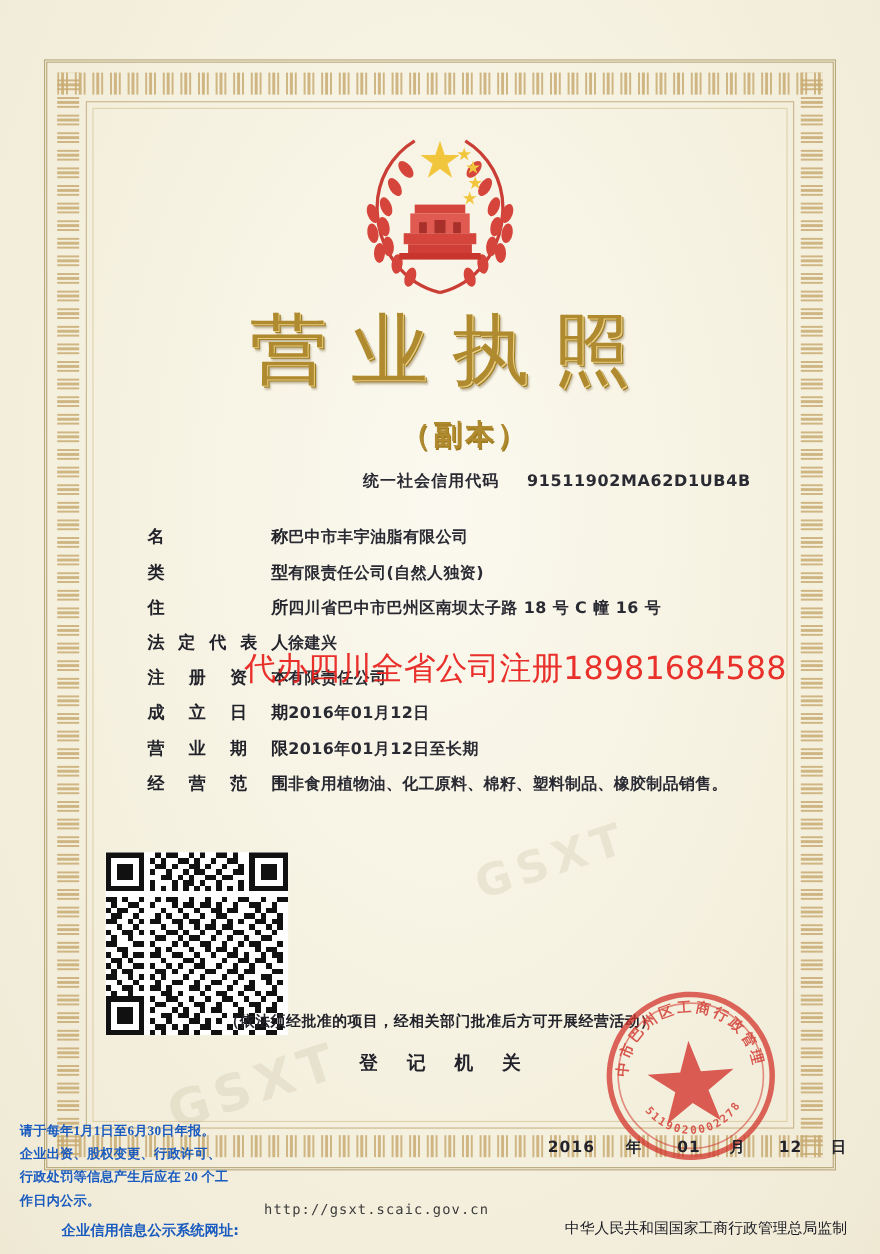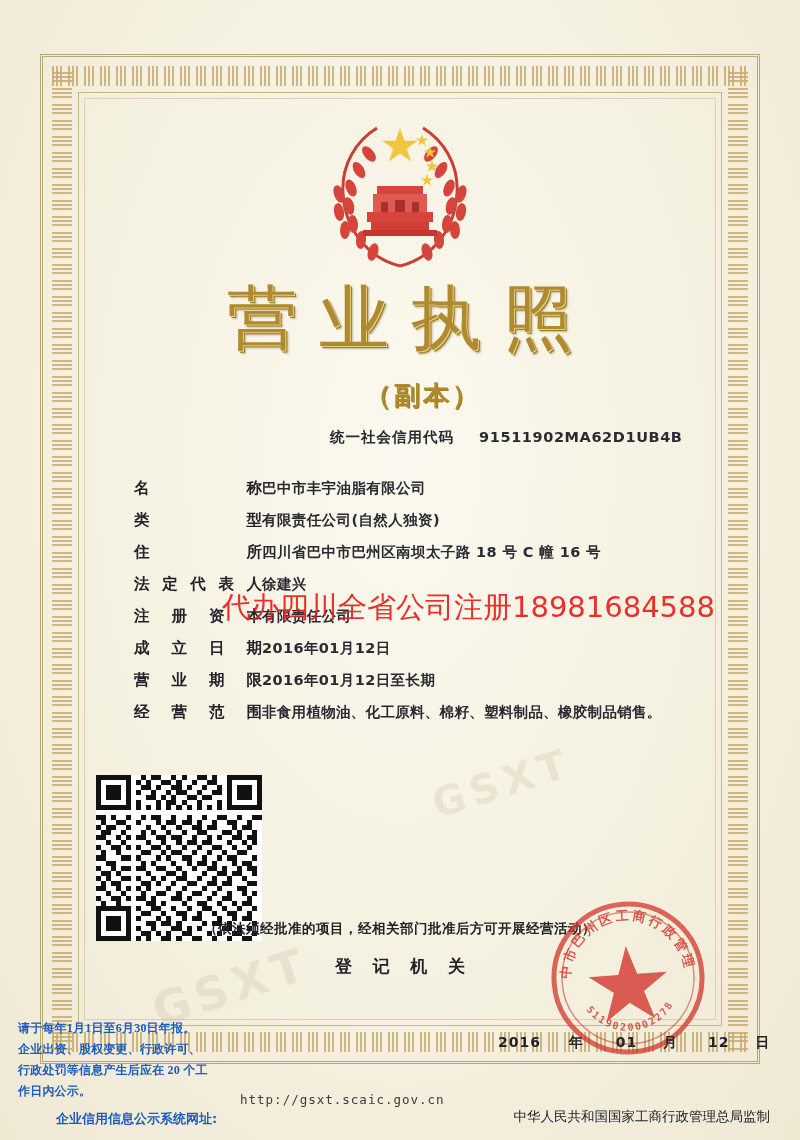--- a/index.html
+++ b/index.html
@@ -190,21 +190,21 @@
     font-size: 13.5px;
     font-weight: bold;
     color: #22222a;
     letter-spacing: .5px;
   }
   .registry-label {
     position: absolute;
     top: 955px;
     left: 0; right: 0;
     text-align: center;
-    font-family: Liberation Sans, sans-serif;
+    font-family: Liberation Mono, monospace;
     font-size: 17px;
     font-weight: bold;
     color: #22222a;
     letter-spacing: 8px;
     text-indent: 8px;
   }
 
   
   .seal {
     position: absolute;

